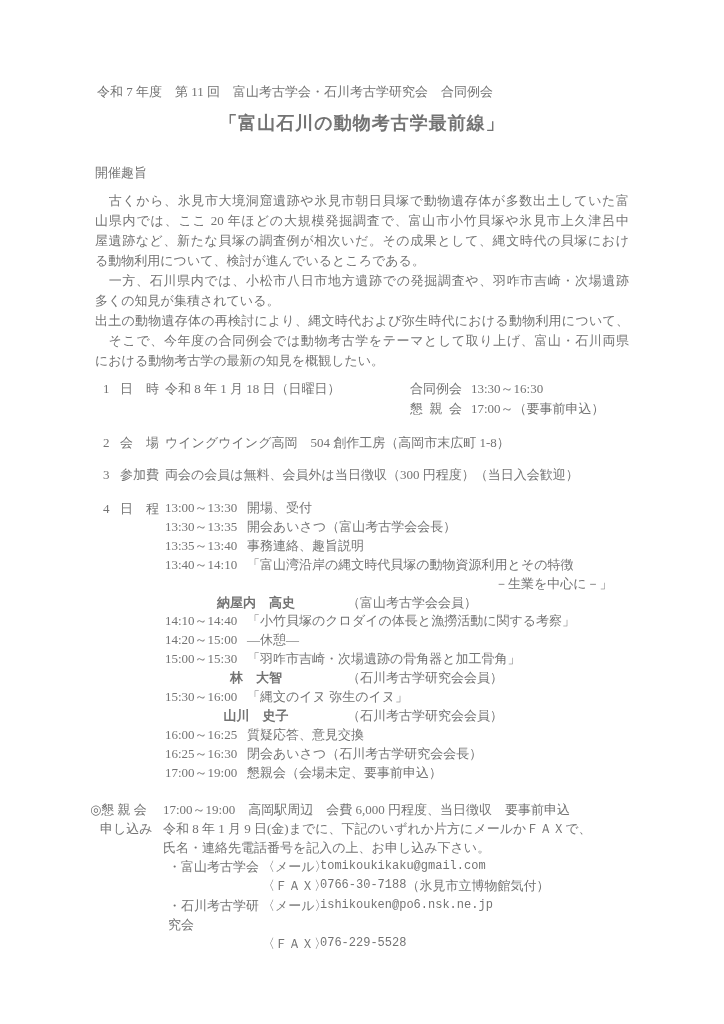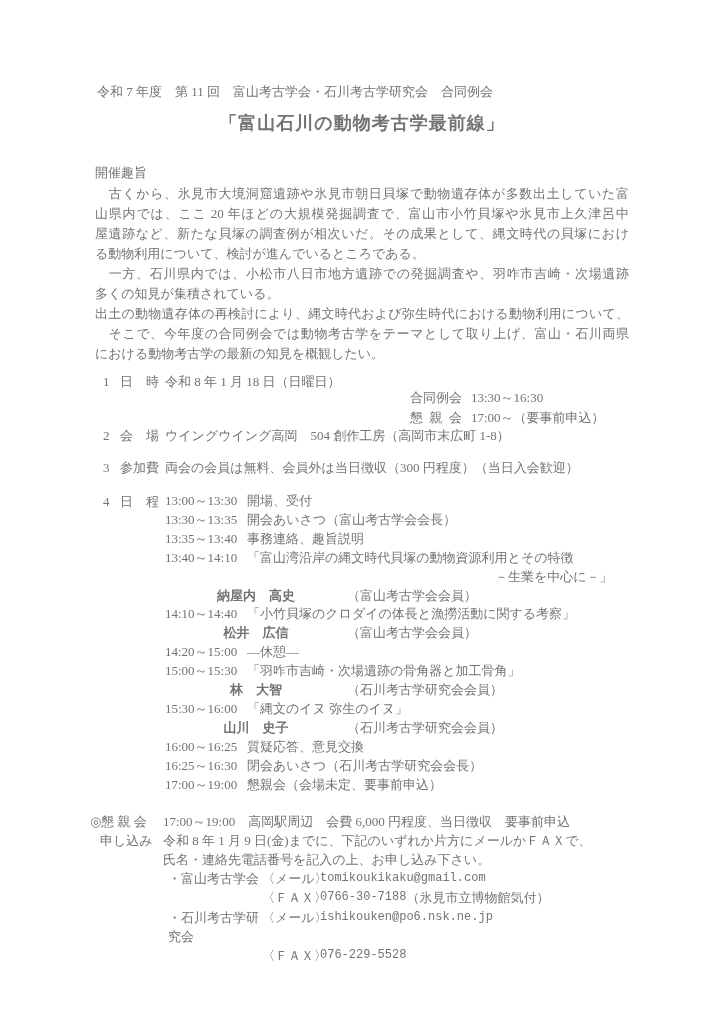--- a/index.html
+++ b/index.html
@@ -18,35 +18,35 @@
   .header-line { margin-left: 97px; line-height: 20px; }
   .main-title {
     margin: 8px 0 0 0;
     text-align: center;
     font-family: "Liberation Sans", "DejaVu Sans", sans-serif;
     font-weight: bold;
     font-size: 18px;
     line-height: 26px;
     letter-spacing: 1px;
   }
-  .purpose-heading { margin: 27px 0 1px 95px; line-height: 20px; }
+  .purpose-heading { margin: 27px 0 8px 95px; line-height: 20px; }
   .para { margin-left: 95px; width: 534px; }
   .pline { line-height: 20px; text-align: justify; text-align-last: justify; }
   .pline.last { text-align-last: left; }
 
   .item { display: flex; margin-left: 103px; line-height: 20px; }
   .item-num { width: 17px; flex: none; }
   .item-label { width: 45px; flex: none; white-space: pre; }
   .item-body { flex: 1; }
   .item-1 { margin-top: 8px; }
   .item-2 { margin-top: 14px; }
   .item-3 { margin-top: 12px; }
   .item-4 { margin-top: 14px; }
   .datetime-body { position: relative; height: 40px; }
-  .session-times { position: absolute; left: 245px; top: 16px; white-space: nowrap; }
+  .session-times { position: absolute; left: 245px; top: 0; white-space: nowrap; }
   .session-row { line-height: 20px; }
   .session-label {
     display: inline-block; width: 52px; margin-right: 9px;
     text-align: justify; text-align-last: justify; white-space: pre;
   }
 
   .sch-row { display: flex; line-height: 18.9px; }
   .sch-time { width: 82px; flex: none; }
   .sch-text { white-space: pre; }
   .sch-row.subtitle { display: block; padding-left: 330px; }
@@ -144,23 +144,20 @@
       <div class="sch-row subtitle">
         <span class="sch-text">－生業を中心に－」</span>
       </div>
       <div class="sch-row speaker">
         <span class="speaker-name">納屋内　高史</span><span class="speaker-affil">（富山考古学会会員）</span>
       </div>
       <div class="sch-row">
         <span class="sch-time">14:10～14:40</span>
         <span class="sch-text">「小竹貝塚のクロダイの体長と漁撈活動に関する考察」</span>
       </div>
-      <div class="sch-row speaker">
-        <span class="speaker-name">松井　広信</span><span class="speaker-affil">（富山考古学会会員）</span>
-      </div>
       <div class="sch-row">
         <span class="sch-time">14:20～15:00</span>
         <span class="sch-text">―休憩―</span>
       </div>
       <div class="sch-row">
         <span class="sch-time">15:00～15:30</span>
         <span class="sch-text">「羽咋市吉崎・次場遺跡の骨角器と加工骨角」</span>
       </div>
       <div class="sch-row speaker">
         <span class="speaker-name">林　大智</span><span class="speaker-affil">（石川考古学研究会会員）</span>

